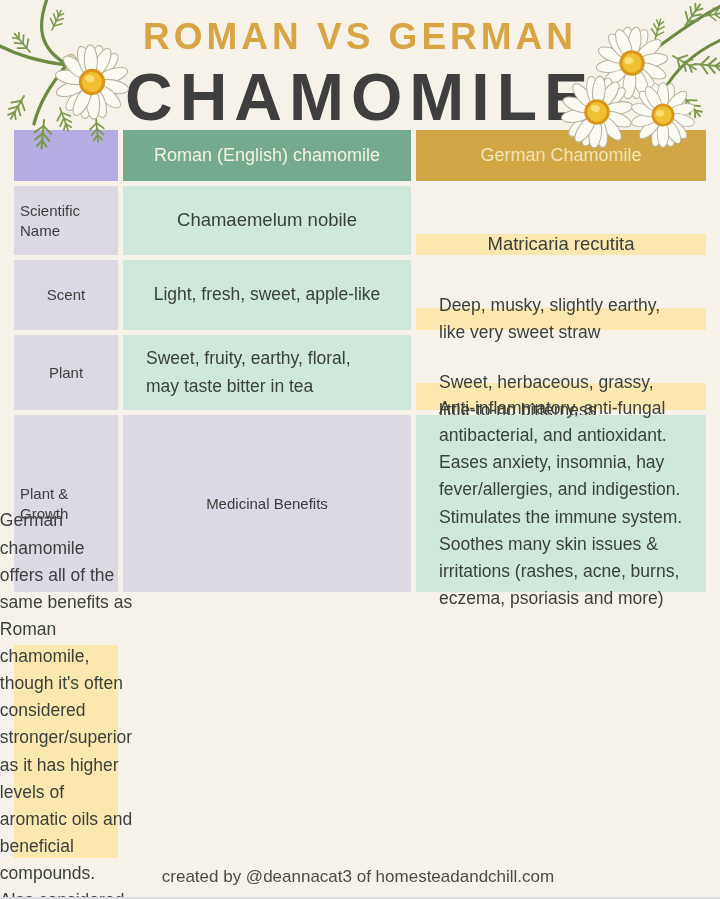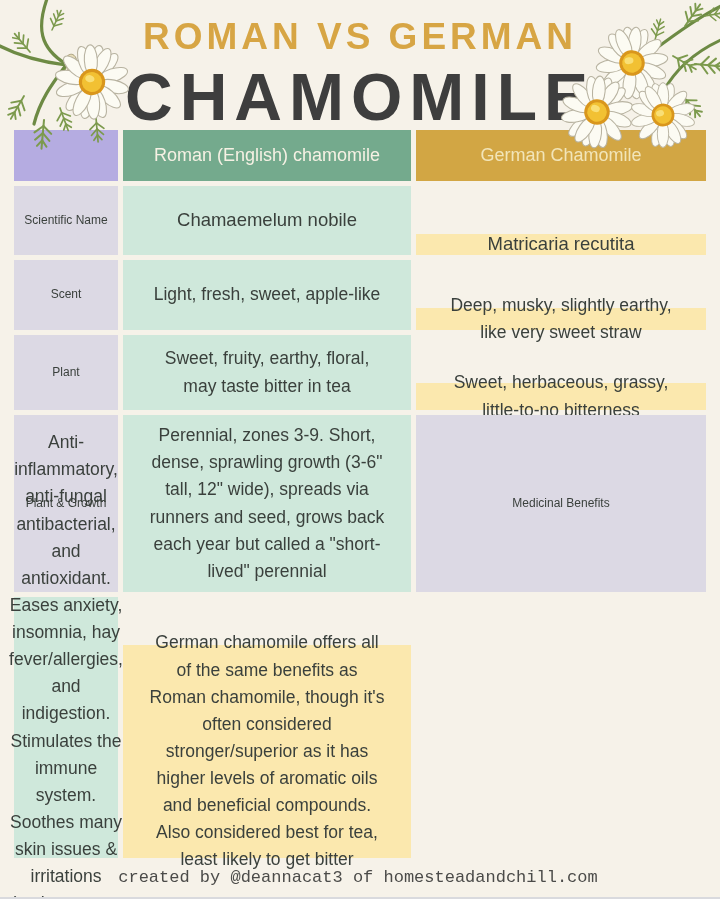--- a/index.html
+++ b/index.html
@@ -25,39 +25,39 @@
   .table-grid{
     position:absolute;left:14px;top:130px;width:692px;
     display:grid;
     grid-template-columns:104px 288px 290px;
     grid-template-rows:51px 69px 70px 75px 177px 261px;
     gap:5px;
     z-index:1;
   }
   .cell{
     display:flex;align-items:center;justify-content:center;
-    text-align:center;box-sizing:border-box;
+    text-align:left;box-sizing:border-box;
     color:var(--text_dark,#3a403c);
   }
   .head{font-size:18px;}
   .hc-label{background:var(--header_purple,#b5ace1);}
   .hc-roman{background:var(--header_green,#74aa8d);color:var(--header_text,#f6f1e4);}
   .hc-german{background:var(--header_gold,#d2a644);color:var(--header_text_gold,#f2e5b9);}
   .lab{
     background:var(--label_cell,#dcd9e4);
-    font-size:12px;line-height:1.3;padding:2px 6px;
+    font-size:15px;line-height:1.3;padding:2px 6px;
   }
   .rom{background:var(--roman_cell,#cfe8db);}
   .ger{background:var(--german_cell,#fbe8ae);margin-top:48px;}
   .body-cell{font-size:17.5px;line-height:1.55;padding:3px 23px;}
   .sci{font-size:18.5px;}
   .footer{
     position:absolute;left:0;top:862px;width:716px;height:30px;
     display:flex;align-items:center;justify-content:center;
-    font-size:17px;color:#4b4b49;z-index:2;font-family:Liberation Mono, monospace;
+    font-size:17px;color:#4b4b49;z-index:2;
   }
   .deco{position:absolute;z-index:5;pointer-events:none;}
   .deco-left{left:0;top:0;}
   .deco-right{right:0;top:0;}
 </style>
 </head>
 <body>
 
 <svg width="0" height="0" style="position:absolute" aria-hidden="true">
   <defs>
@@ -152,20 +152,19 @@
 
   <div class="cell lab">Scent</div>
   <div class="cell rom body-cell">Light, fresh, sweet, apple-like</div>
   <div class="cell ger body-cell">Deep, musky, slightly earthy, like very sweet straw</div>
 
   <div class="cell lab">Plant</div>
   <div class="cell rom body-cell">Sweet, fruity, earthy, floral, may taste bitter in tea</div>
   <div class="cell ger body-cell">Sweet, herbaceous, grassy, little-to-no bitterness</div>
 
   <div class="cell lab">Plant &amp; Growth</div>
-  <div class="cell rom body-cell">Perennial, zones 3-9. Short, dense, sprawling growth (3-6" tall, 12" wide), spreads via runners and seed, grows back each year but called a "short-lived" perennial</div>
 
   <div class="cell lab">Medicinal Benefits</div>
   <div class="cell rom body-cell">Anti-inflammatory, anti-fungal antibacterial, and antioxidant. Eases anxiety, insomnia, hay fever/allergies, and indigestion. Stimulates the immune system. Soothes many skin issues &amp; irritations (rashes, acne, burns, eczema, psoriasis and more)</div>
   <div class="cell ger body-cell">German chamomile offers all of the same benefits as Roman chamomile, though it's often considered stronger/superior as it has higher levels of aromatic oils and beneficial compounds. Also considered best for tea, least likely to get bitter</div>
 </div>
 
 <div class="footer">created by @deannacat3 of homesteadandchill.com</div>
 
 </body></html>

